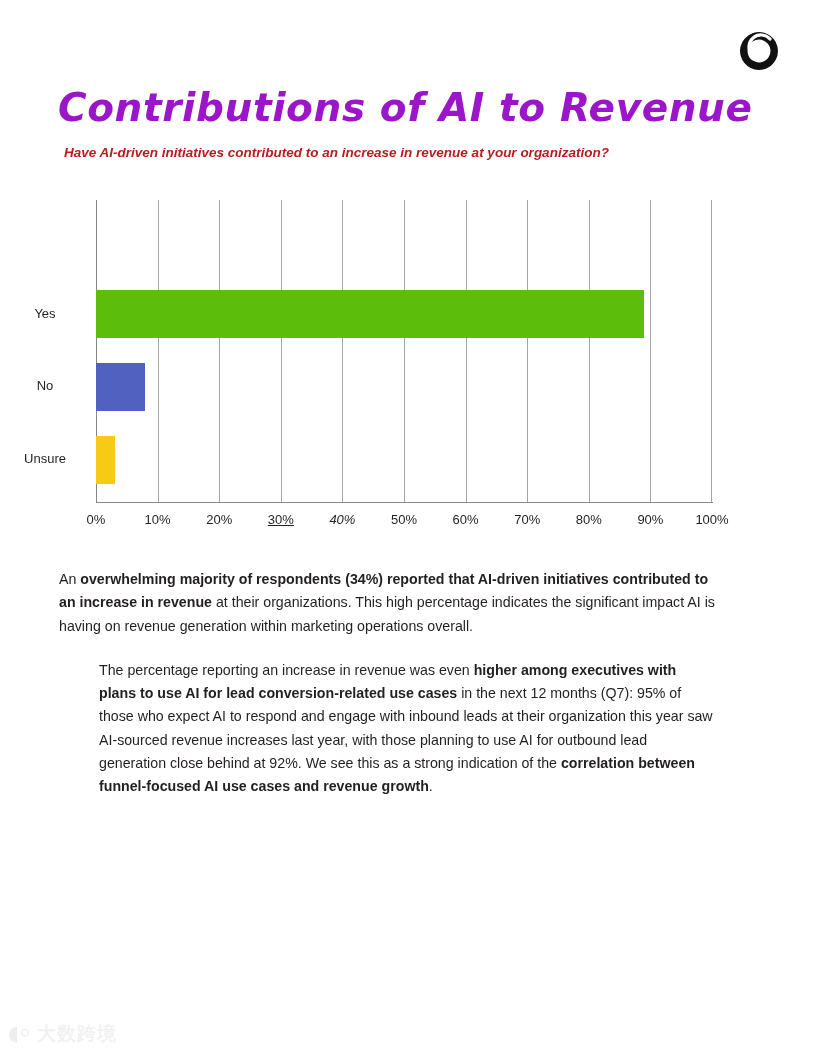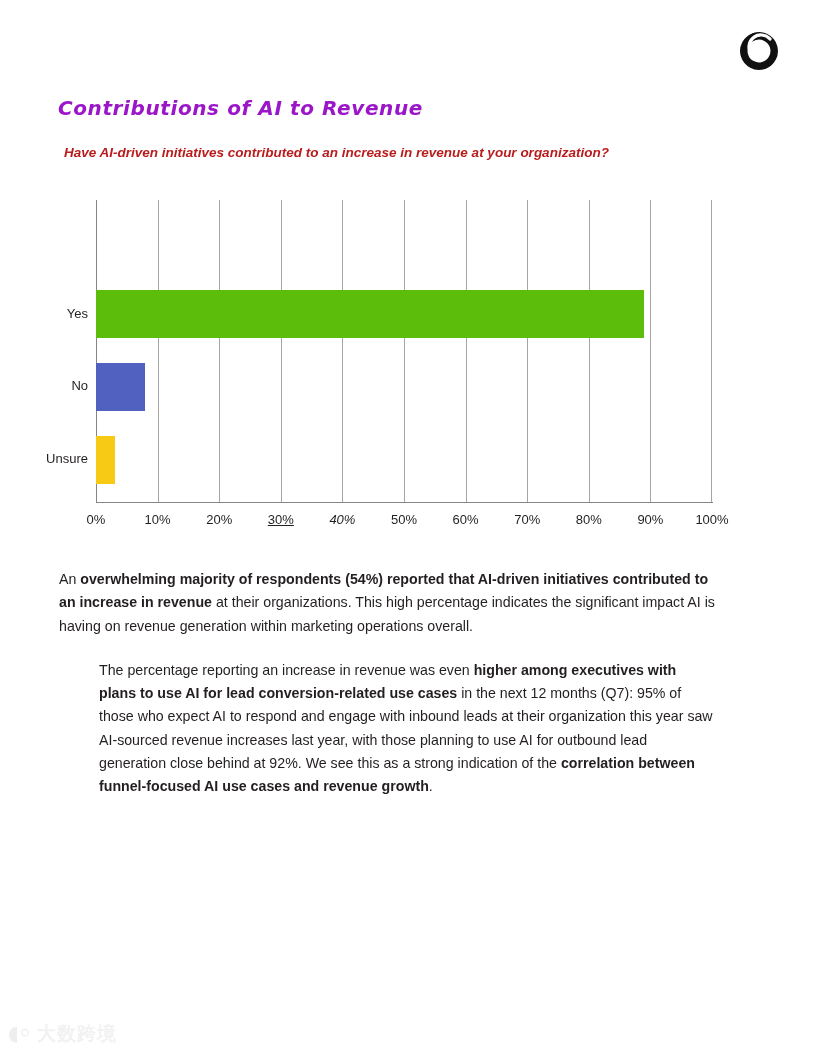--- a/index.html
+++ b/index.html
@@ -24,21 +24,21 @@
     width: 58px;
     height: 58px;
   }
   .logo svg { display: block; }
 
   
   .page-title {
     position: absolute;
     left: 58px;
     top: 88px;
-    font-size: 20px;
+    font-size: 39px;
     line-height: 40px;
     font-weight: bold;
     font-style: italic;
     letter-spacing: 0.6px;
     color: #9b15c9;
     font-family: "DejaVu Sans", sans-serif;
     white-space: nowrap;
   }
 
   .subtitle {
@@ -92,21 +92,21 @@
     height: 48px;
   }
   .bar-yes   { background: #5cbe0a; }
   .bar-no    { background: #5061bf; }
   .bar-unsure{ background: #f7cb15; }
 
   .cat-label {
     position: absolute;
     right: 0;
     width: 86px;
-    text-align: right;
+    text-align: center;
     font-size: 13px;
     line-height: 16px;
     color: #231f20;
   }
   .cat-labels {
     position: absolute;
     left: 0;
     top: 4px;
     width: 88px;
     height: 302px;
@@ -211,20 +211,20 @@
   <div class="tick-label" style="left:342.4px;font-style:italic;">40%</div>
   <div class="tick-label" style="left:404px;">50%</div>
   <div class="tick-label" style="left:465.6px;">60%</div>
   <div class="tick-label" style="left:527.2px;">70%</div>
   <div class="tick-label" style="left:588.8px;">80%</div>
   <div class="tick-label" style="left:650.4px;">90%</div>
   <div class="tick-label" style="left:712px;">100%</div>
 </div>
 
 <div class="body-copy">
-  <p><span>An </span><b>overwhelming majority of respondents (54%) reported that AI-driven initiatives contributed to an increase in revenue</b><span> at their organizations. This high percentage indicates the significant impact AI is having on revenue generation within marketing operations overall.</span></p>
+  <p><span>An </span><b>overwhelming majority of respondents (34%) reported that AI-driven initiatives contributed to an increase in revenue</b><span> at their organizations. This high percentage indicates the significant impact AI is having on revenue generation within marketing operations overall.</span></p>
   <p><span>The percentage reporting an increase in revenue was even </span><b>higher among executives with plans to use AI for lead conversion-related use cases</b><span> in the next 12 months (Q7): 95% of those who expect AI to respond and engage with inbound leads at their organization this year saw AI-sourced revenue increases last year, with those planning to use AI for outbound lead generation close behind at 92%. We see this as a strong indication of the </span><b>correlation between funnel-focused AI use cases and revenue growth</b><span>.</span></p>
 </div>
 
 <div class="watermark">
   <span class="wm-mark">◖⸰</span>
   <span class="wm-text">大数跨境</span>
 </div>
 
 </body></html>

